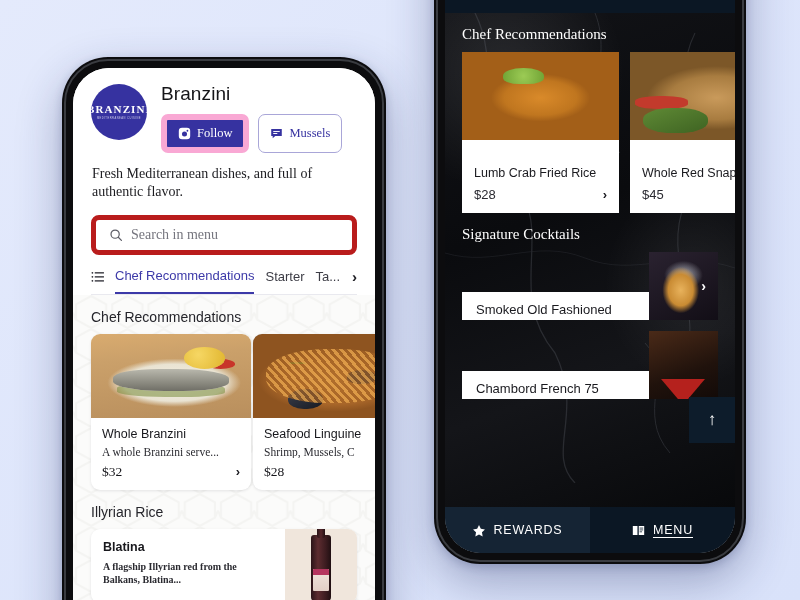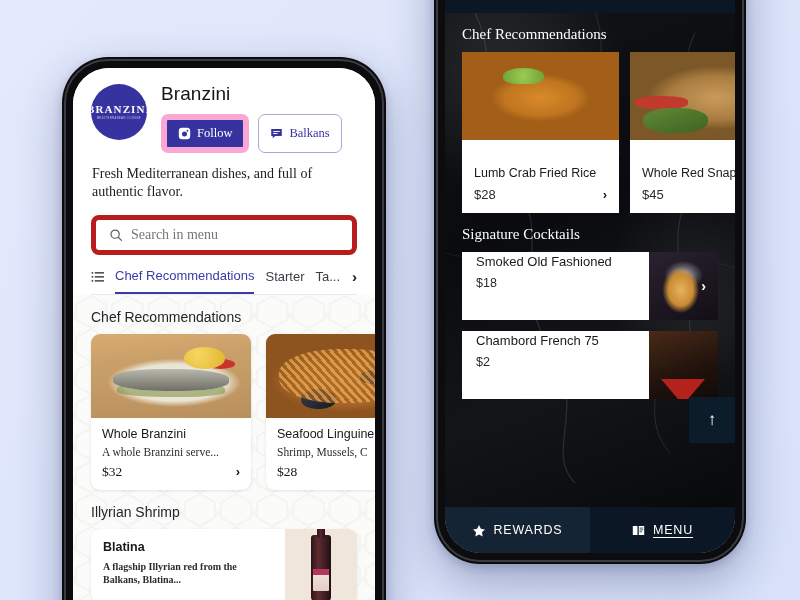--- a/index.html
+++ b/index.html
@@ -117,21 +117,21 @@
     flex: 1; overflow: hidden;
     position: relative;
     background: #fcfcfb;
   }
   .honeycomb-svg { position:absolute; inset:0; width:100%; height:100%; opacity:.5; }
   .sec { position: relative; padding: 0 18px; }
   .sec-title {
     font-size: 14px; color: #25252b; margin: 14px 0 9px 0;
     font-family: "Liberation Sans", sans-serif;
   }
-  .card-row { display: flex; gap: 15px; align-items: center; }
+  .card-row { display: flex; gap: 2px; align-items: center; }
   .dish-card {
     width: 160px; flex: 0 0 160px;
     background: #fff; border-radius: 9px; overflow: hidden;
     box-shadow: 0 1px 3px rgba(20,20,40,.10);
   }
   .dish-img { height: 84px; width: 100%; }
   .dish-body { padding: 9px 11px 10px 11px; }
   .dish-name {
     font-size: 12.5px; color: #18181d;
     white-space: nowrap; overflow: hidden; text-overflow: clip;
@@ -257,21 +257,22 @@
     margin-top: 7px;
   }
   .d-dish-price { font-size: 13px; color: #2a2a31; }
 
   .d-cocktail {
     position: relative; margin-bottom: 11px; height: 68px;
     display: flex; overflow: hidden;
   }
   .d-cocktail-text {
     background: #fff; width: 187px; flex: 0 0 187px;
-    padding: 2px 14px;
+    padding: 10px 14px;
+    margin-top: 40px;
   }
   .d-cocktail-name { font-size: 13px; color: #1a1a1f; }
   .d-cocktail-price { font-size: 12.5px; color: #2a2a31; margin-top: 7px; }
   .d-cocktail-img { flex: 1; position: relative; }
   .d-cocktail-chev {
     position: absolute; right: 12px; top: 50%; transform: translateY(-50%);
     color: #fff; font-size: 14px; font-weight: 700;
   }
 
   .img-rice {
@@ -365,21 +366,21 @@
                 <span>Follow</span>
               </div>
 
               <div class="btn btn-outline">
                 <span class="ic">
                   <svg viewBox="0 0 16 16" width="13" height="13">
                       <path d="M1.5 2.5h13v8.5h-8l-3.2 2.8V11h-1.8z" fill="#3632a0"></path>
                       <path d="M4 5.5h8M4 8h5" stroke="#fff" stroke-width="1.2"></path>
                     </svg>
                 </span>
-                <span>Balkans</span>
+                <span>Mussels</span>
               </div>
 
             </div>
           </div>
         </div>
 
         <div class="tagline">Fresh Mediterranean dishes, and full of authentic flavor.</div>
 
         <div class="search">
           <span class="ic">
@@ -447,21 +448,21 @@
                 <div class="dish-foot">
                   <div class="dish-price">$28</div>
                 </div>
               </div>
             </div>
 
           </div>
         </div>
 
         <div class="sec" style="margin-top:4px;">
-          <div class="sec-title">Illyrian Shrimp</div>
+          <div class="sec-title">Illyrian Rice</div>
           <div class="wine-card">
             <div class="wine-text">
               <div class="wine-name">Blatina</div>
               <div class="wine-desc">A flagship Illyrian red from the Balkans, Blatina...</div>
             </div>
             <div class="wine-img">
               <div class="img-wine"></div>
             </div>
           </div>
         </div>

